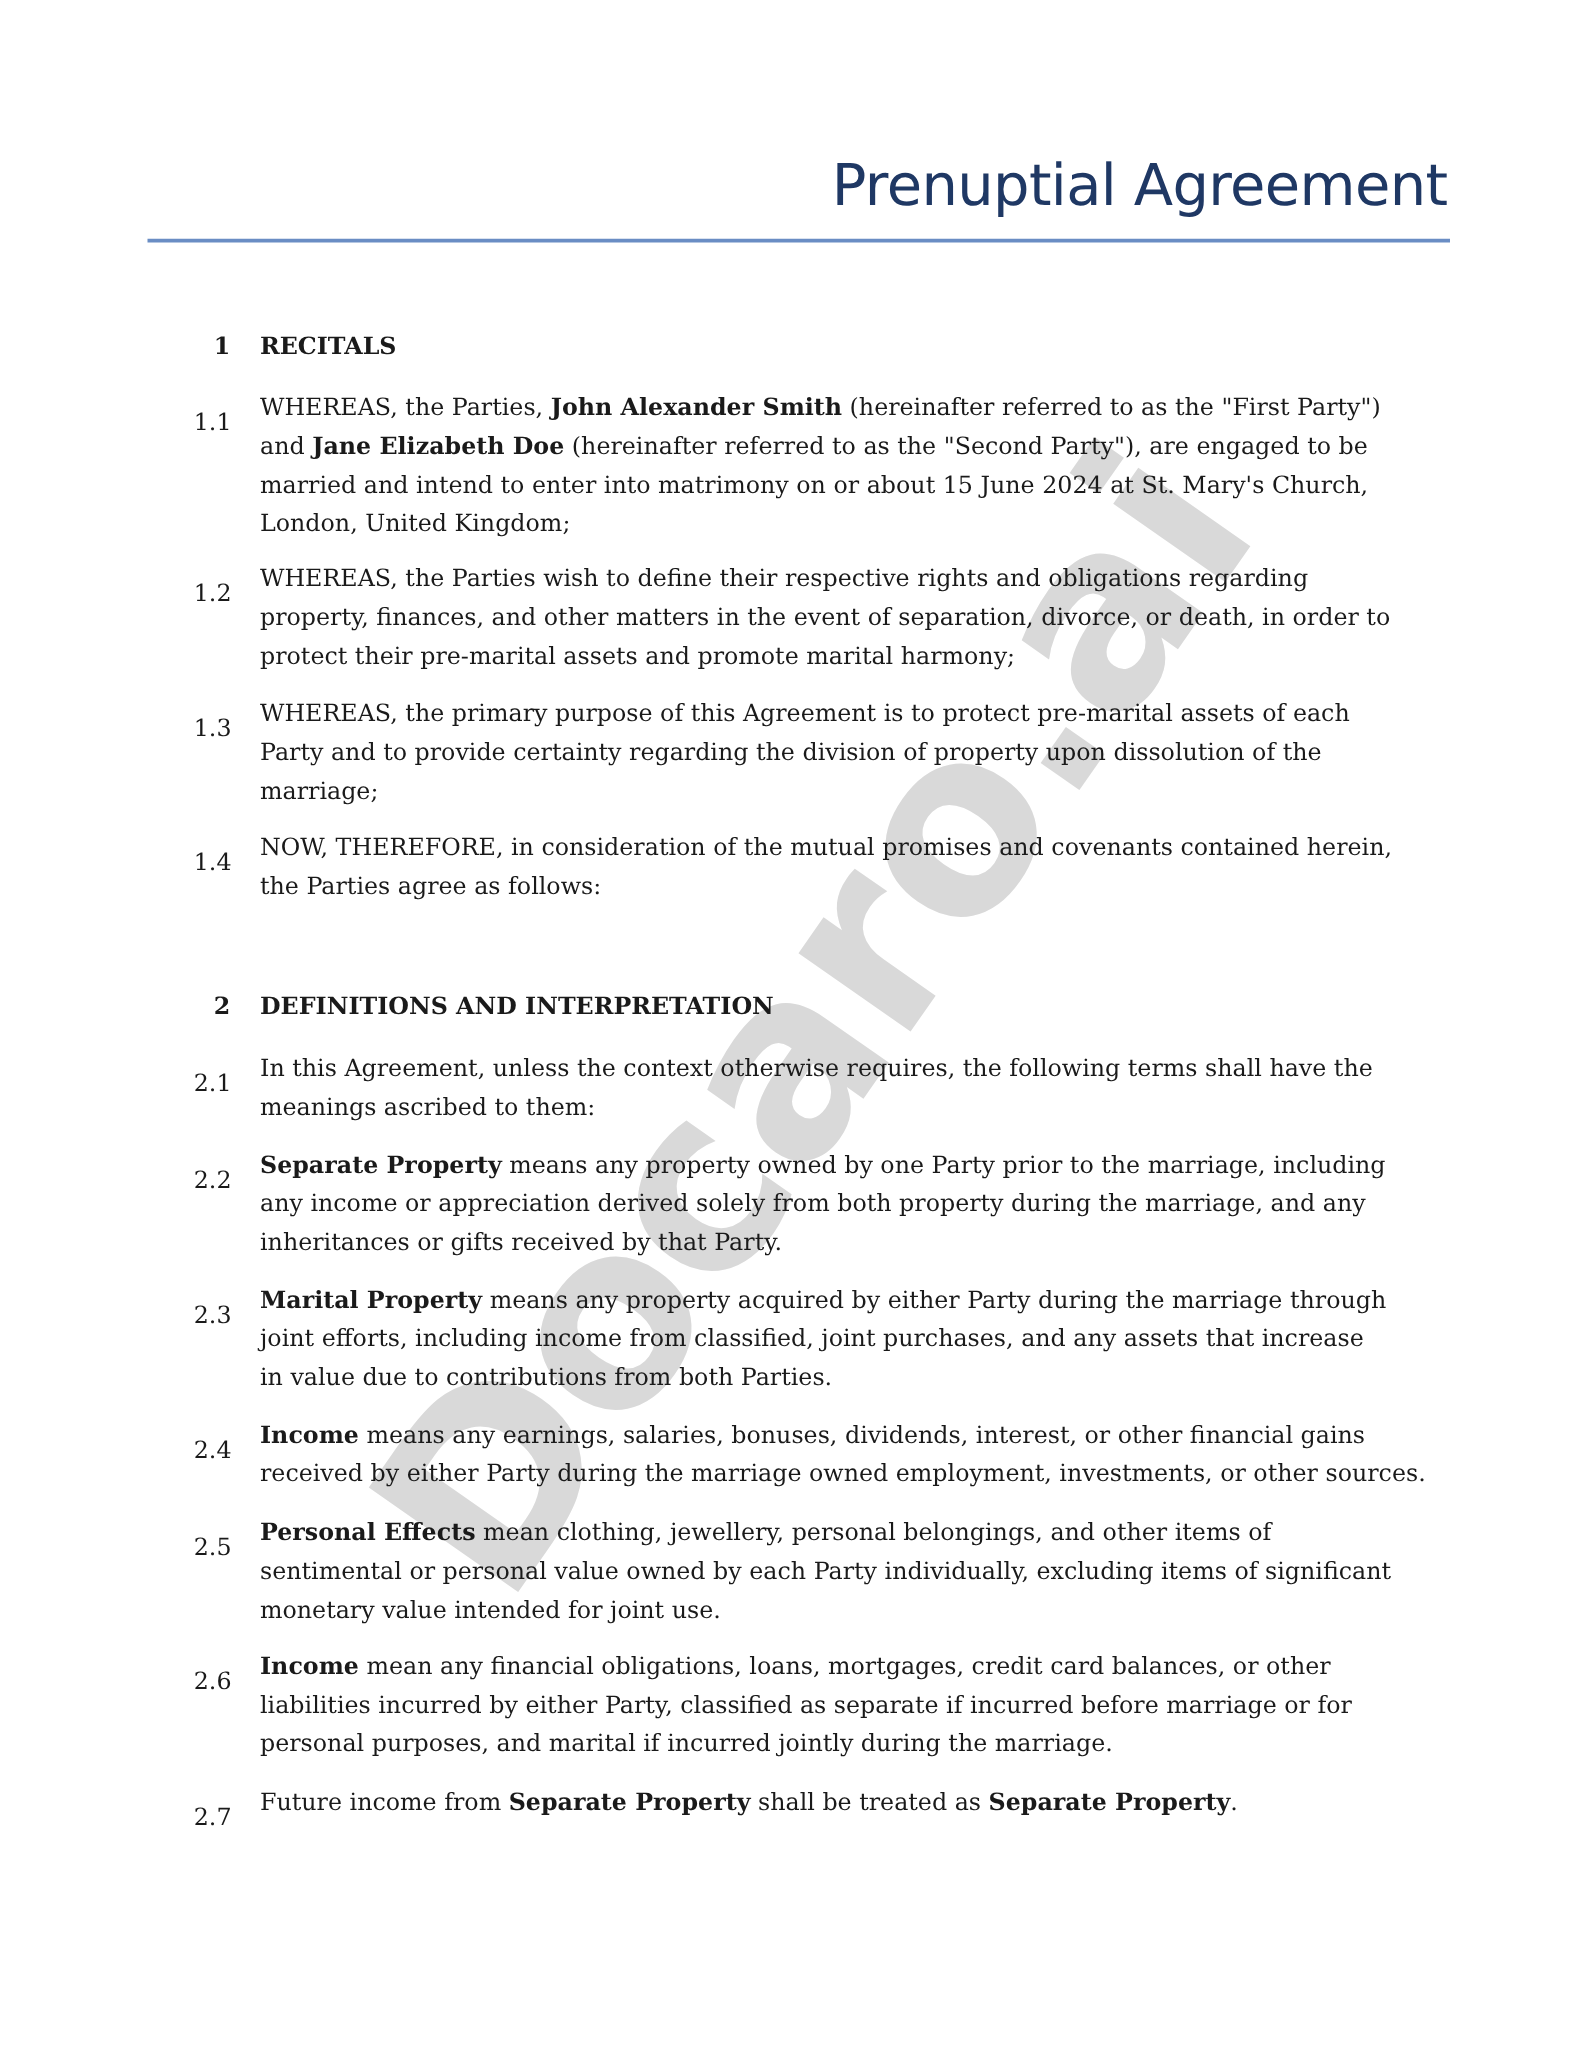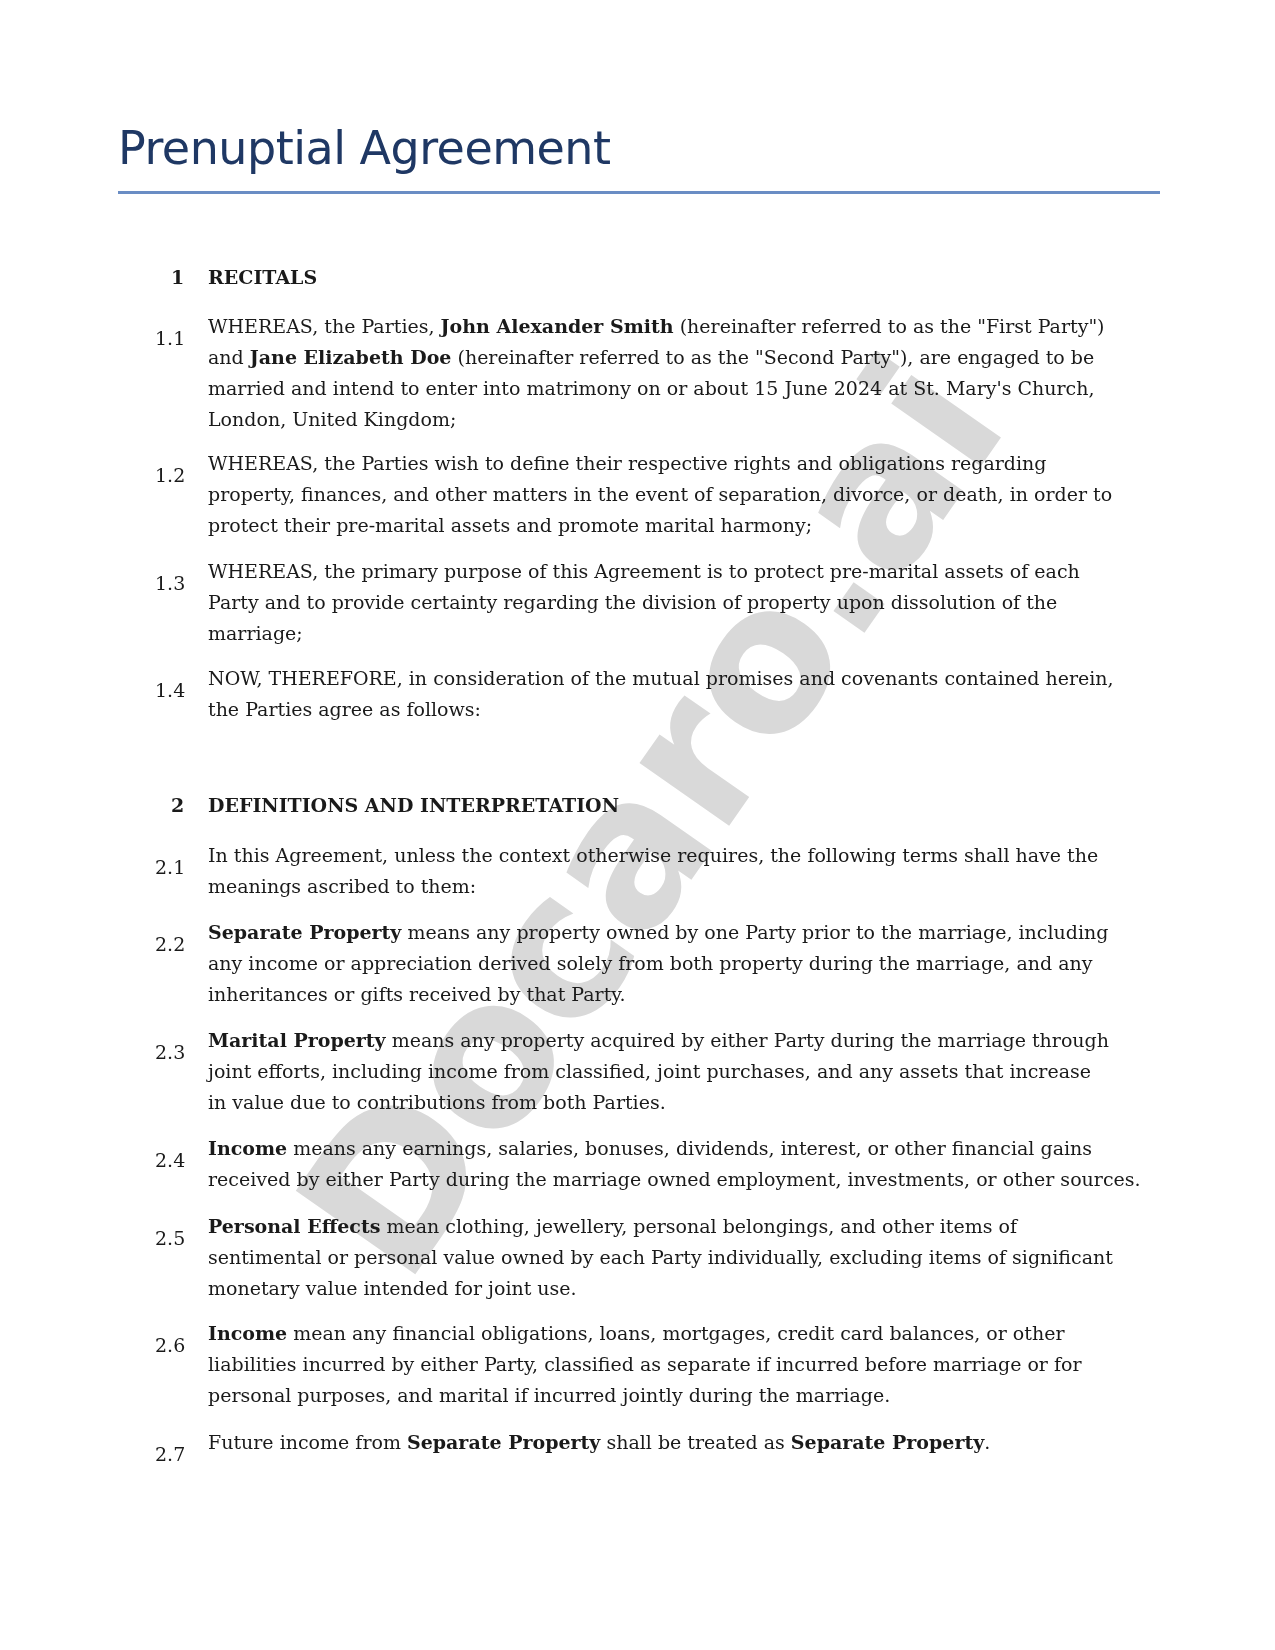--- a/index.html
+++ b/index.html
@@ -36,21 +36,21 @@
       transform-origin: 50% 50%;
       z-index: 0;
       white-space: nowrap;
       letter-spacing: -2px;
     }
     .title {
       position: absolute;
       left: 118px;
       top: 118px;
       width: 1040px;
-      text-align: left;
+      text-align: right;
       font-family: "DejaVu Sans", "Liberation Sans", sans-serif;
       font-size: 46px;
       line-height: 60px;
       color: #1f3864;
       z-index: 1;
       letter-spacing: -0.5px;
     }
     .title-rule {
       position: absolute;
       left: 118px;

